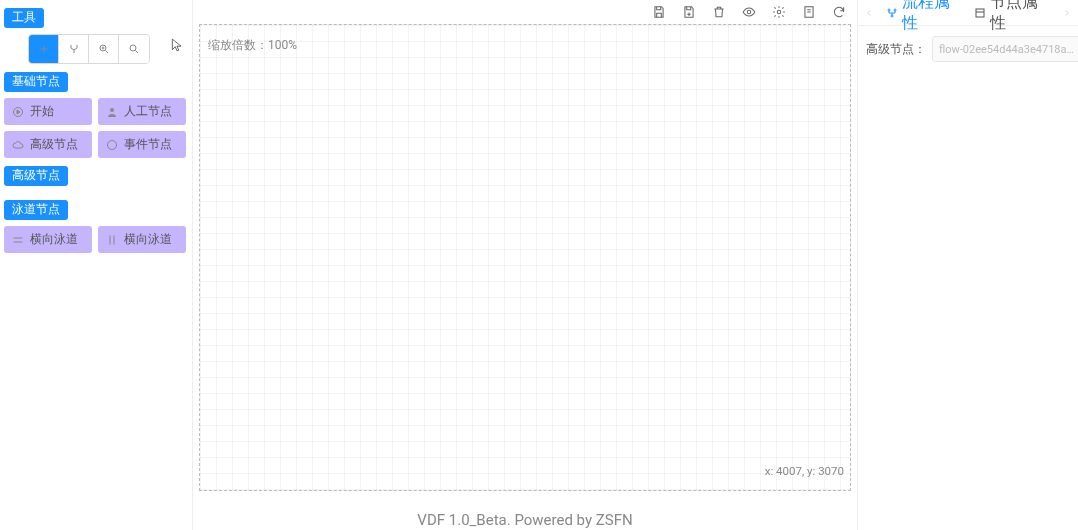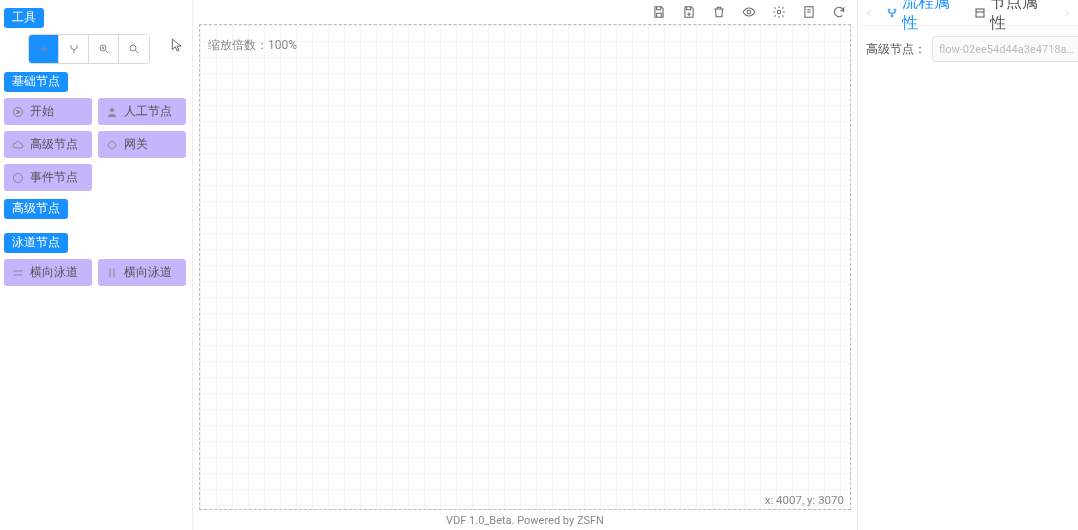--- a/index.html
+++ b/index.html
@@ -22,22 +22,22 @@
 
 .center { flex: 1; display: flex; flex-direction: column; border-left: 1px solid #eee; border-right: 1px solid #eee; min-width: 0; }
 .toolbar { height: 24px; display: flex; justify-content: flex-end; align-items: center; gap: 14px; padding: 0 10px; }
 .toolbar .tb-btn { width: 16px; height: 16px; display: flex; align-items: center; justify-content: center; color: #666; cursor: pointer; }
 .canvas-wrap { flex: 1; margin: 0 6px 0 6px; position: relative; }
 .canvas { position: absolute; inset: 0; border: 1.5px dashed #bbb; background-image:
   repeating-linear-gradient(to right, rgba(0,0,0,0.045) 0 1px, transparent 1px 16px),
   repeating-linear-gradient(to bottom, rgba(0,0,0,0.045) 0 1px, transparent 1px 16px);
 }
 .zoom-label { position: absolute; top: 12px; left: 8px; font-size: 12px; color: #888; }
-.coord-label { position: absolute; bottom: 2px; right: 6px; font-size: 11.5px; color: #888; }
-.footer { height: 20px; display: flex; align-items: center; justify-content: center; color: #888; font-size: 11px; }
+.coord-label { position: absolute; bottom: 12px; right: 6px; font-size: 11.5px; color: #888; }
+.footer { height: 20px; display: flex; align-items: center; justify-content: center; color: #888; font-size: 15px; margin-top: 19px; }
 
 
 .right { width: 220px; display: flex; flex-direction: column; }
 .tabs { height: 26px; display: flex; align-items: center; border-bottom: 1px solid #f0f0f0; padding: 0 4px; gap: 4px; }
 .tab-scroll { width: 14px; display: flex; align-items: center; justify-content: center; color: #ccc; cursor: pointer; }
 .tabs-inner { flex: 1; display: flex; justify-content: space-around; }
 .tab { display: flex; align-items: center; gap: 4px; font-size: 16px; padding: 0 6px; cursor: pointer; color: #555; }
 .tab.active { color: #1890ff; }
 .tab .tab-icon { width: 12px; height: 12px; display: inline-flex; }
 .props { padding: 10px 8px; }
@@ -110,28 +110,20 @@
           </span>
         <span>人工节点</span>
       </div>
       <div class="node-item">
         <span class="node-icon">
             <svg viewBox="0 0 24 24" width="12" height="12" fill="none" stroke="currentColor" stroke-width="2">
               <path d="M7 18a5 5 0 110-10 6 6 0 0111 2 4 4 0 010 8H7z"></path>
             </svg>
           </span>
         <span>高级节点</span>
-      </div>
-      <div class="node-item">
-        <span class="node-icon">
-            <svg viewBox="0 0 24 24" width="12" height="12" fill="none" stroke="currentColor" stroke-width="2">
-              <path d="M12 3l9 9-9 9-9-9z"></path>
-            </svg>
-          </span>
-        <span>网关</span>
       </div>
       <div class="node-item">
         <span class="node-icon">
             <svg viewBox="0 0 24 24" width="12" height="12" fill="none" stroke="currentColor" stroke-width="2">
               <circle cx="12" cy="12" r="9"></circle>
             </svg>
           </span>
         <span>事件节点</span>
       </div>
     </div>

